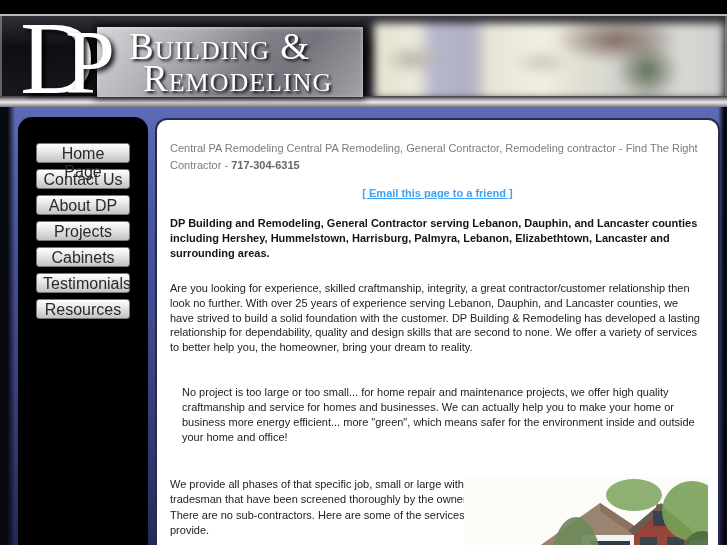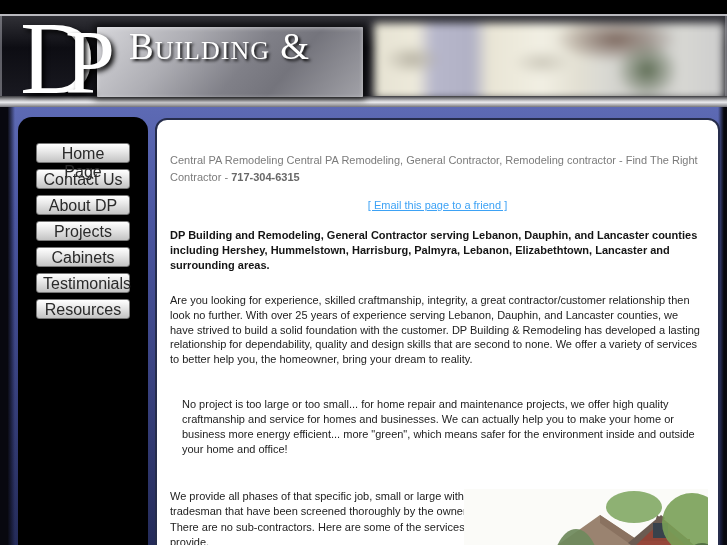--- a/index.html
+++ b/index.html
@@ -83,24 +83,24 @@
   }
   .nav-btn:first-child { margin-top:26px; }
 
   
   .content {
     position:absolute; left:155px; right:7px; top:11px; bottom:-10px;
     background:#fff; border:2px solid #262d4c; border-radius:12px 12px 0 0;
     box-sizing:border-box; padding:20px 13px 0 13px;
     font-size:11px; color:#222; z-index:2;
   }
-  .heading { margin:12px 0 13px 0; color:#7b7b7b; line-height:1.55; }
+  .heading { margin:0 0 13px 0; color:#7b7b7b; line-height:1.55; }
   .heading b { color:#686868; }
   .email-row { text-align:center; margin:0 0 17px 0; }
-  .email-row a { color:#3da2f5; text-decoration:underline; cursor:pointer; }
+  .email-row a { color:#3da2f5; text-decoration:underline; cursor:pointer;font-weight:bold; }
   .intro { margin:15px 0 19px 0; font-weight:bold; color:#141414; line-height:1.38; }
   .para  { margin:0 0 30px 0; line-height:1.36; }
   .para.gap-lg { margin-bottom:32px;margin-left:12px; }
   .bottom { position:relative; }
   .left-col { width:320px; }
   .left-col .para4 { margin:0 0 16px 0; line-height:1.38; }
   .house-photo { position:absolute; top:0; right:-3px; width:244px; height:152px; }
 </style>
 </head>
 <body>
@@ -108,20 +108,21 @@
 <div class="page">
 
   <div class="topbar">
     <span>Central PA Remodeling - DP Building &amp; Remodeling   Palmyra, PA,   Contact Us: 717-304-6315</span>
   </div>
 
   <div class="header">
     <div class="header-photo"></div>
     <div class="plaque">
       <div class="pl-line l1">Building &amp;</div>
+      <div class="pl-line l2">Remodeling</div>
     </div>
     <div class="logo-dp"><span class="d">D</span><span class="p">P</span></div>
     <div class="header-bevel"></div>
   </div>
 
   <div class="main-bg">
     <div class="edge-left"></div>
     <div class="edge-right"></div>
 
     <nav class="sidebar">

